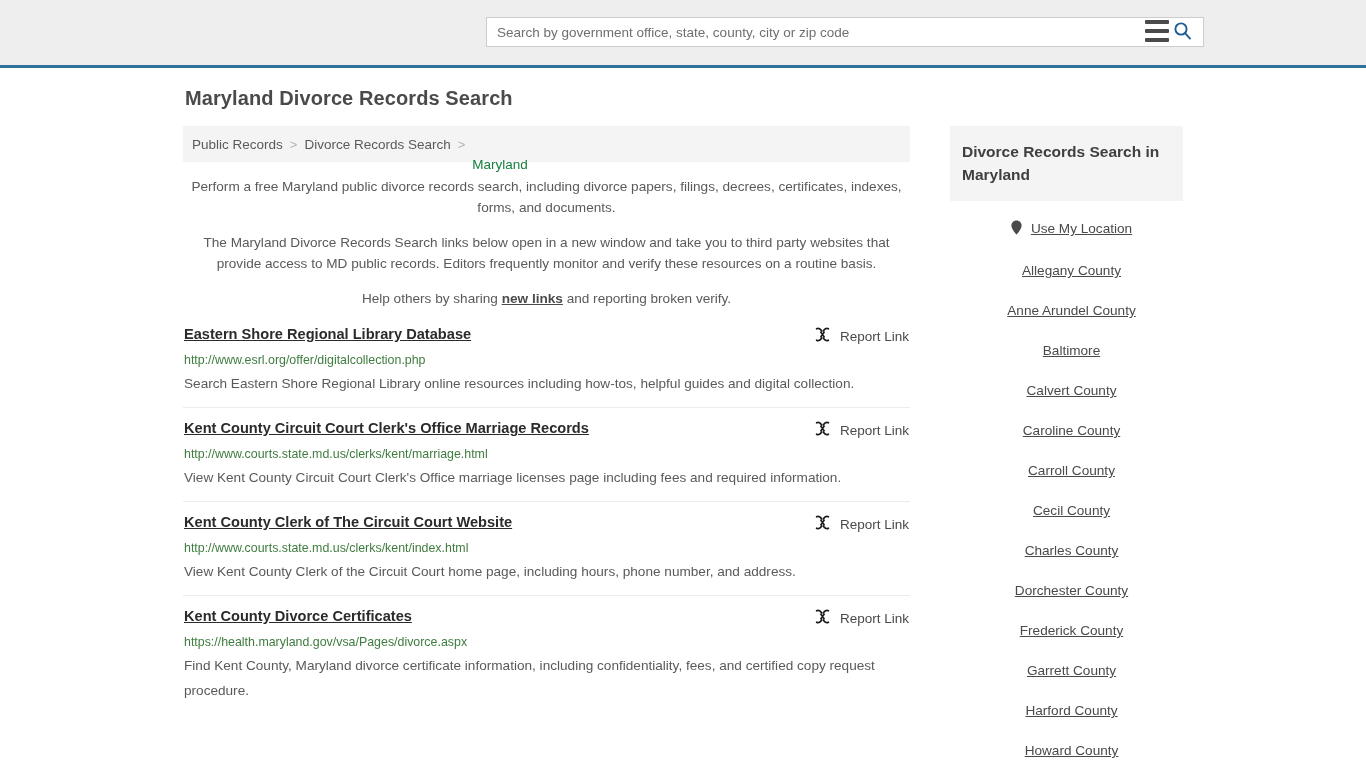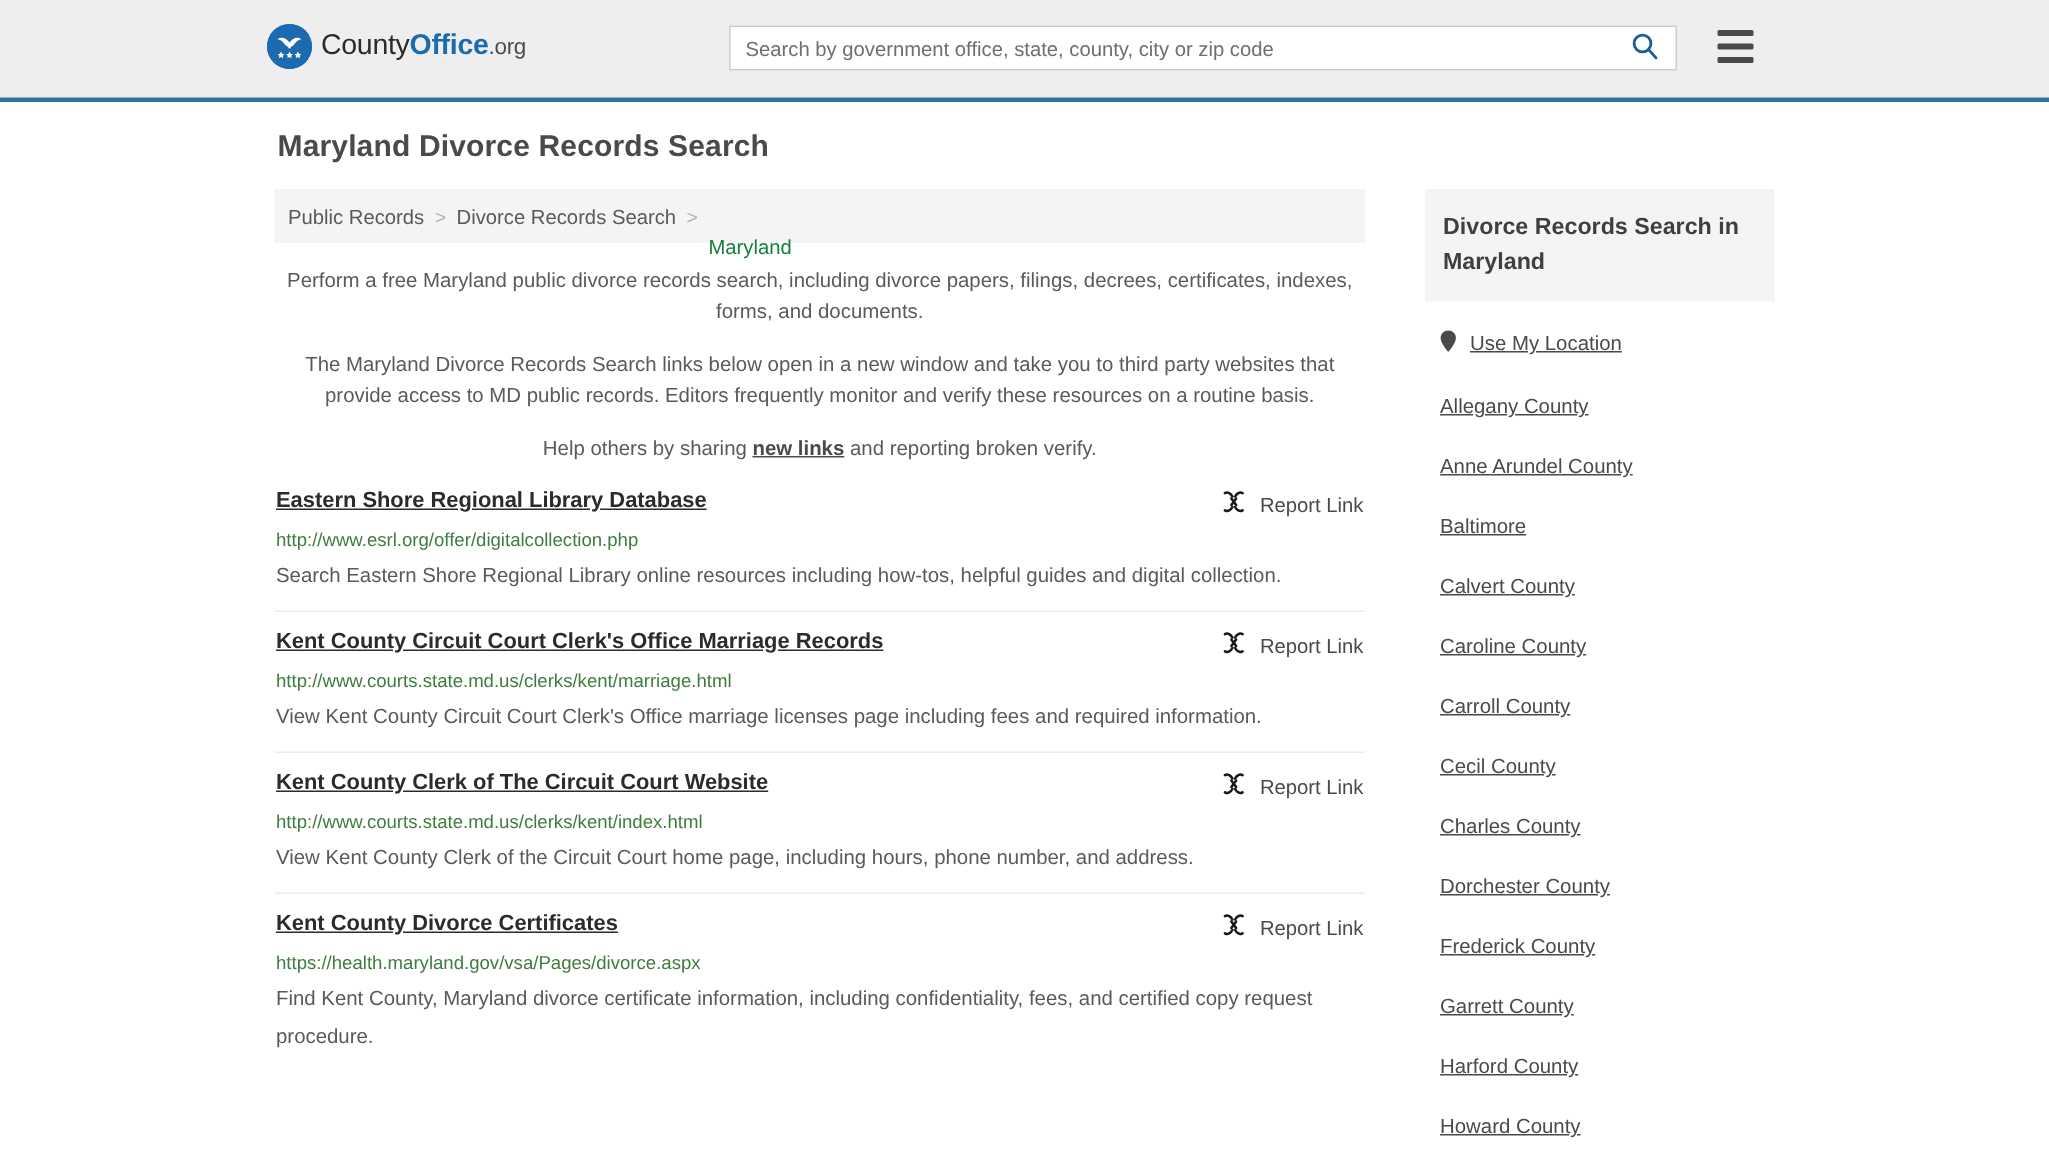--- a/index.html
+++ b/index.html
@@ -59,21 +59,21 @@
     font-family: "Liberation Sans", sans-serif;
   }
   .brand-text .t-county { color: #2b2b2b; }
   .brand-text .t-office { color: #1c6bb0; font-weight: bold; }
   .brand-text .t-org { color: #4c4c4c; font-size: 15px; }
 
   .search-wrap {
     position: absolute;
     left: 303px;
     top: 17px;
-    width: 632px;
+    width: 718px;
     height: 30px;
     background: #ffffff;
     border: 1px solid #cccccc;
     display: flex;
     align-items: flex-start;
   }
   .search-input {
     flex: 1 1 auto;
     border: 0;
     outline: 0;
@@ -236,20 +236,21 @@
     font-size: 15.5px;
     font-weight: bold;
     color: #3f3f3f;
     line-height: 23px;
     margin: 0;
   }
   .side-list {
     list-style: none;
     margin: 0;
     padding: 0 0 0 10px;
+    text-align: center;
   }
   .side-list li { margin-bottom: 22px; }
   .side-list li:first-child { margin-bottom: 21px; }
   .side-list a {
     color: #4a4a4a;
     font-size: 13.6px;
     text-decoration: underline;
     display: inline-flex;
     align-items: center;
   }
@@ -260,35 +261,20 @@
     position: relative;
     top: -1px;
   }
 </style>
 </head>
 <body>
 
 <header class="site-header">
   <div class="header-inner">
 
-    <a class="brand" href="#">
-      <span class="brand-mark">
-        <svg width="30" height="30" viewBox="0 0 30 30" aria-hidden="true">
-          <circle cx="15" cy="15" r="15" fill="#1c6bb0"></circle>
-          <path d="M7 10.2 C10 8.2 12.6 9.4 15 12.4 C17.4 9.4 20 8.2 23 10.2 C21 10.6 19.6 11.6 18.6 13 C17.6 14.4 16.4 15.4 15 15.4 C13.6 15.4 12.4 14.4 11.4 13 C10.4 11.6 9 10.6 7 10.2 Z" fill="#ffffff"></path>
-          <path d="M15 12.6 L16 16.2 L14 16.2 Z" fill="#ffffff"></path>
-          <polygon points="9.4,18.4 10.1,19.9 11.7,20.1 10.5,21.2 10.8,22.8 9.4,22 8,22.8 8.3,21.2 7.1,20.1 8.7,19.9" fill="#ffffff"></polygon>
-          <polygon points="15,18.4 15.7,19.9 17.3,20.1 16.1,21.2 16.4,22.8 15,22 13.6,22.8 13.9,21.2 12.7,20.1 14.3,19.9" fill="#ffffff"></polygon>
-          <polygon points="20.6,18.4 21.3,19.9 22.9,20.1 21.7,21.2 22,22.8 20.6,22 19.2,22.8 19.5,21.2 18.3,20.1 19.9,19.9" fill="#ffffff"></polygon>
-        </svg>
-      </span>
-      <span class="brand-text">
-        <span class="t-county">County</span><span class="t-office">Office</span><span class="t-org">.org</span>
-      </span>
-    </a>
 
     <div class="search-wrap">
       <input class="search-input" type="text" placeholder="Search by government office, state, county, city or zip code" value="" style="">
       <button class="search-btn">
         <span>
           <svg width="19" height="19" viewBox="0 0 19 19" aria-hidden="true">
             <circle cx="8" cy="8" r="5.6" fill="none" stroke="#1c5d96" stroke-width="1.9"></circle>
             <line x1="12.1" y1="12.1" x2="17" y2="17.6" stroke="#1c5d96" stroke-width="1.9" stroke-linecap="round"></line>
           </svg>
         </span>

